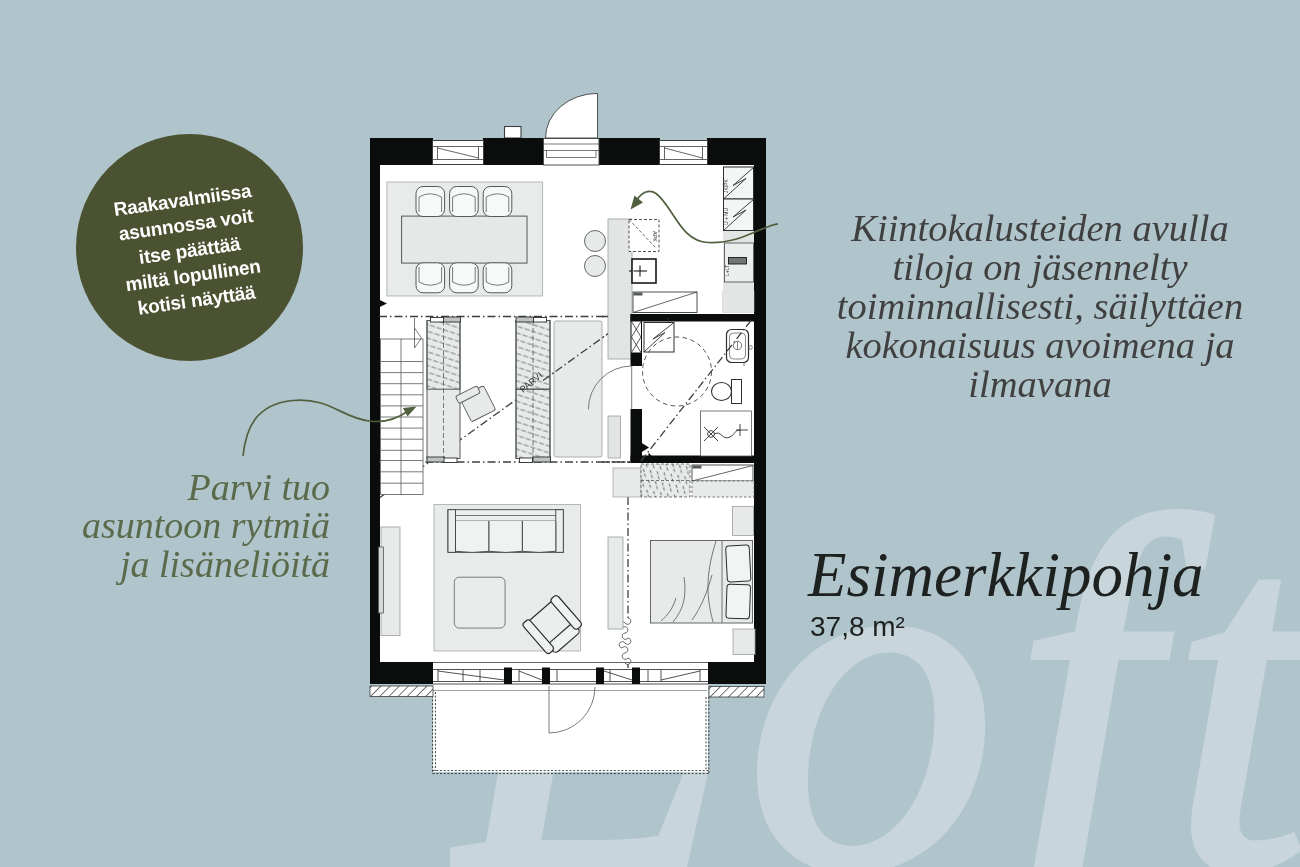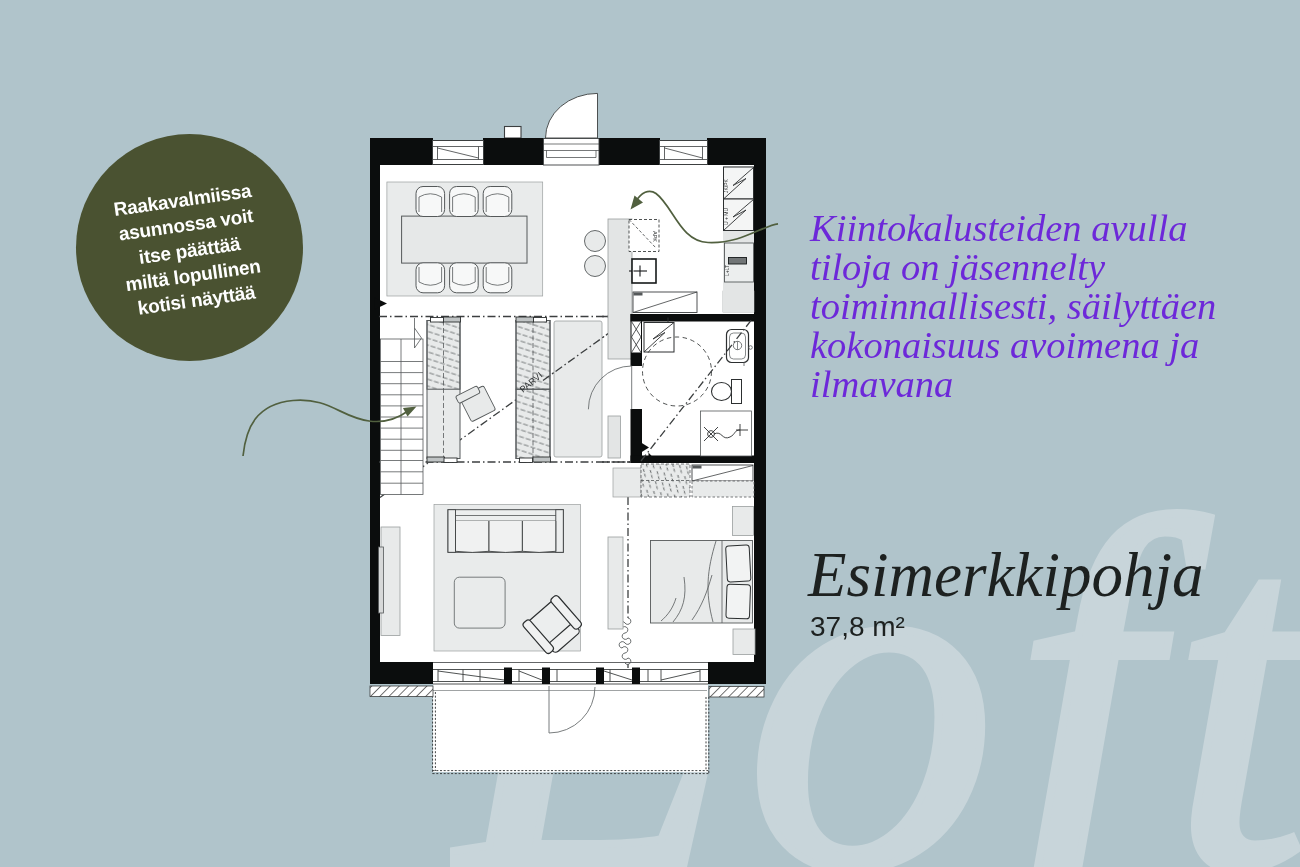--- a/index.html
+++ b/index.html
@@ -8,21 +8,21 @@
   #wm{position:absolute;left:450px;top:446px;width:850px;height:421px;overflow:hidden;
       font-family:"Liberation Serif",serif;font-style:italic;font-size:500px;line-height:500px;
       letter-spacing:18px;color:#c8d5da;white-space:nowrap;-webkit-text-stroke:8px #c8d5da;}
   #plansvg{position:absolute;left:0;top:0;}
   #circle{position:absolute;left:76px;top:134px;width:227px;height:227px;border-radius:50%;
       background:#4a5231;}
   #ctext{position:absolute;left:0;top:53px;width:227px;transform:rotate(-8deg);
       color:#fff;font-size:19px;line-height:25.3px;letter-spacing:-0.2px;text-align:center;font-weight:bold;}
   #rtext{position:absolute;left:810px;top:209px;width:460px;
       font-family:"Liberation Serif",serif;font-style:italic;font-size:38.5px;line-height:39px;
-      color:#6d28d9;}
+      color:#404040;text-align:center;}
   #ltext{position:absolute;left:30px;top:467.5px;width:300px;text-align:right;
       font-family:"Liberation Serif",serif;font-style:italic;font-size:38px;line-height:38.8px;
       color:#5a6a4b;}
   #title{position:absolute;left:808px;top:544px;
       font-family:"Liberation Serif",serif;font-style:italic;font-size:63px;line-height:63px;
       color:#1d2120;}
   #area{position:absolute;left:810px;top:612px;
       font-family:"Liberation Sans",sans-serif;font-size:28px;line-height:30px;color:#1d2120;}
 </style>
 </head>
@@ -356,15 +356,16 @@
       <path d="M 243,456 C 246,428 256,404 293,400.5 C 330,397.5 340,417 369,421 C 386,423.3 399,417.5 408,411"></path>
       <path d="M 778,223.8 C 763,225.5 741,244 708,242.5 C 680,241.2 673,206 656,193.5 C 649,188.5 641,192.5 635.5,202"></path>
     </g>
     <path d="M 416.5,406.5 L 403,408 L 407.5,416.5 Z" fill="#51603f"></path>
     <path d="M 630.5,209.5 L 634.5,195.5 L 643,202.5 Z" fill="#51603f"></path>
   </svg>
   <div id="circle">
       <div id="ctext">Raakavalmiissa<br>asunnossa voit<br>itse päättää<br>miltä lopullinen<br>kotisi näyttää</div>
     </div>
   <div id="rtext">Kiintokalusteiden avulla<br>tiloja on jäsennelty<br>toiminnallisesti, säilyttäen<br>kokonaisuus avoimena ja<br>ilmavana</div>
+  <div id="ltext">Parvi tuo<br>asuntoon rytmiä<br>ja lisäneliöitä</div>
   <div id="title">Esimerkkipohja</div>
   <div id="area">37,8 m²</div>
 </div>
 
 </body></html>

